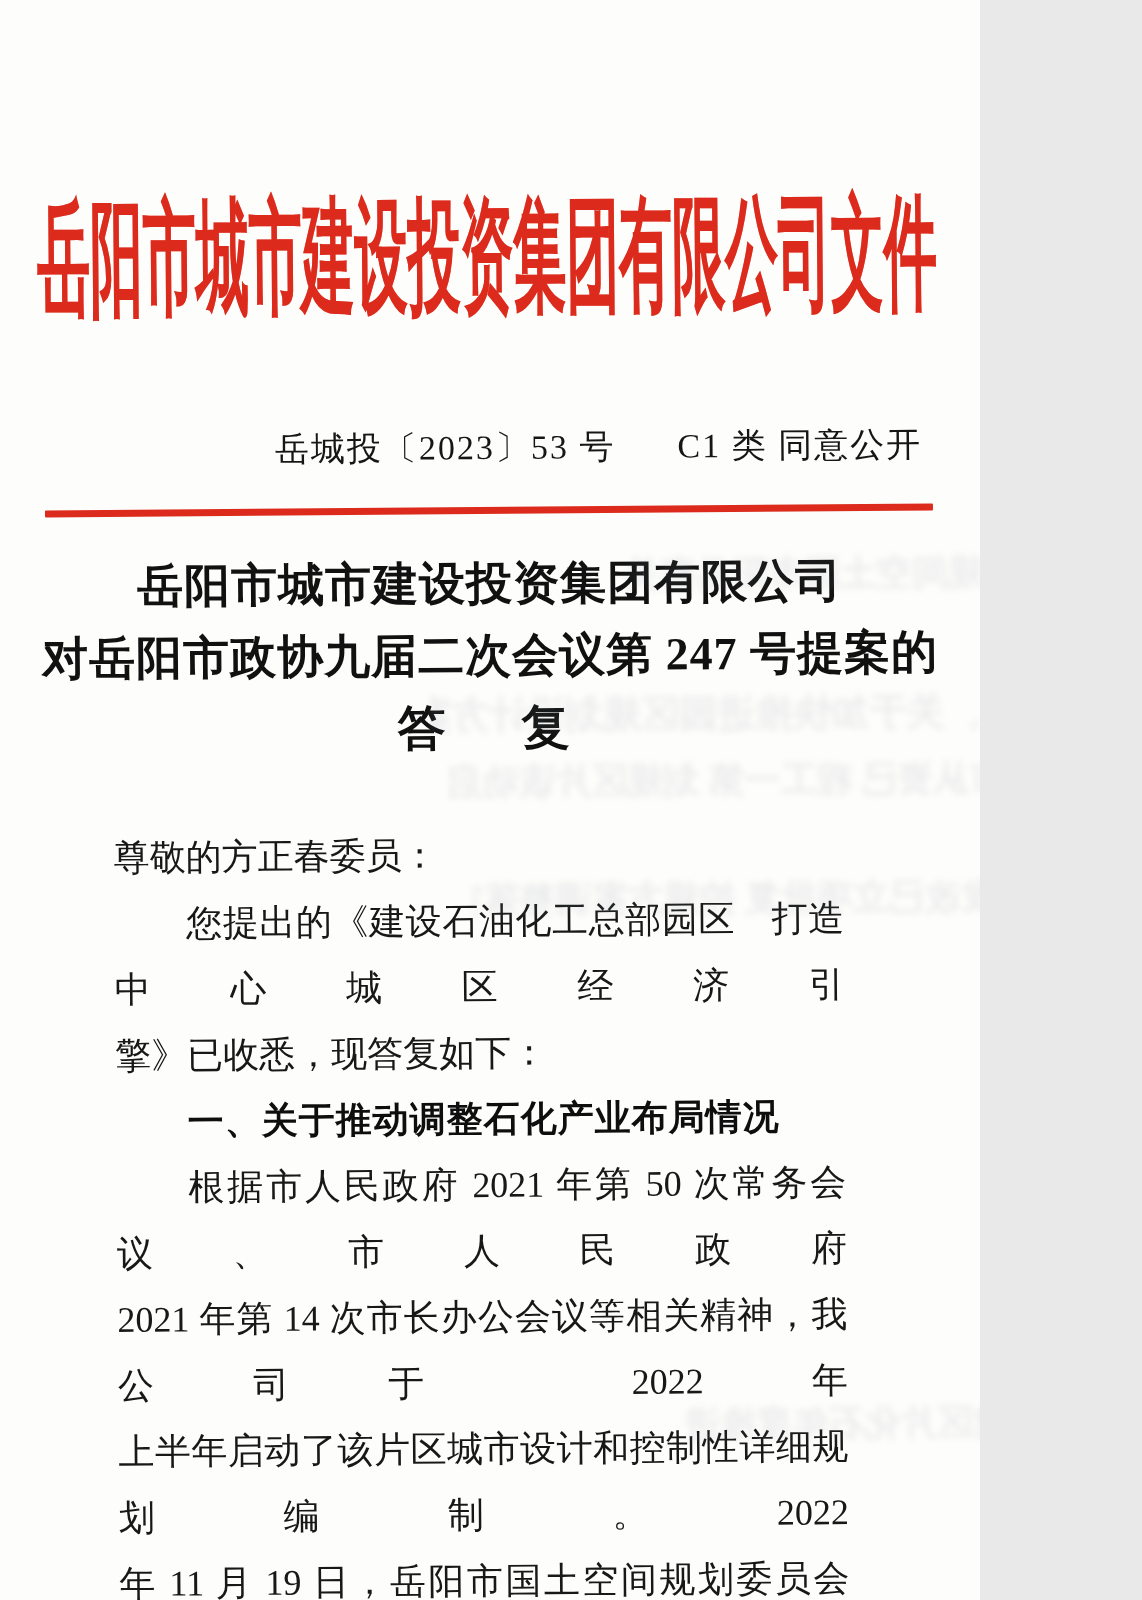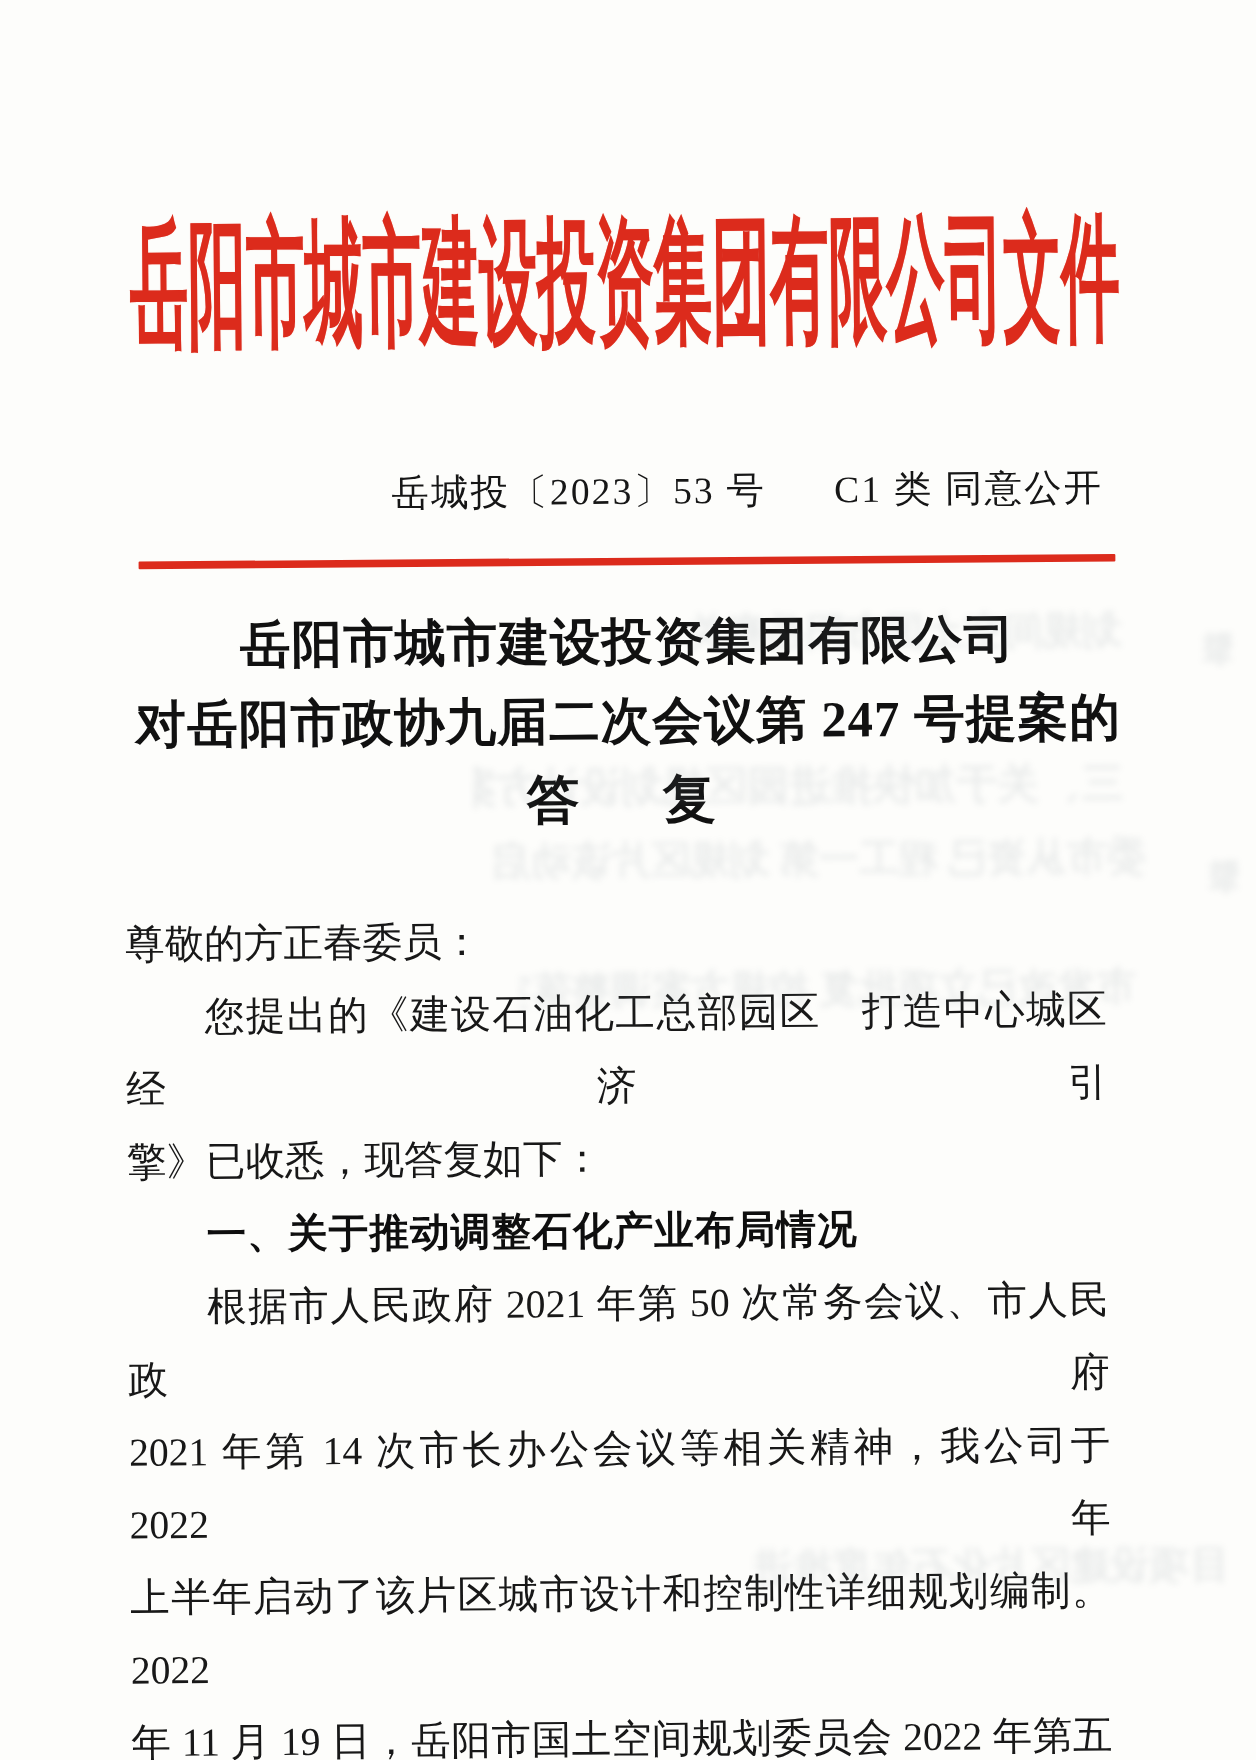--- a/index.html
+++ b/index.html
@@ -3,21 +3,21 @@
 <meta charset="utf-8">
 <style>
   html,body{margin:0;padding:0;}
   body{
     width:1142px;height:1600px;
     background:#e9e9e9;
     font-family:"Liberation Serif","DejaVu Serif",serif;
   }
   .page{
     position:relative;
-    width:1142px;height:1600px;
+    width:980px;height:1600px;
     background:#fdfdfb;
     overflow:hidden;
   }
   .sheet{
     position:absolute;inset:0;
     transform:rotate(-0.45deg);
     transform-origin:50% 40%;
   }
   
   .red-head{

